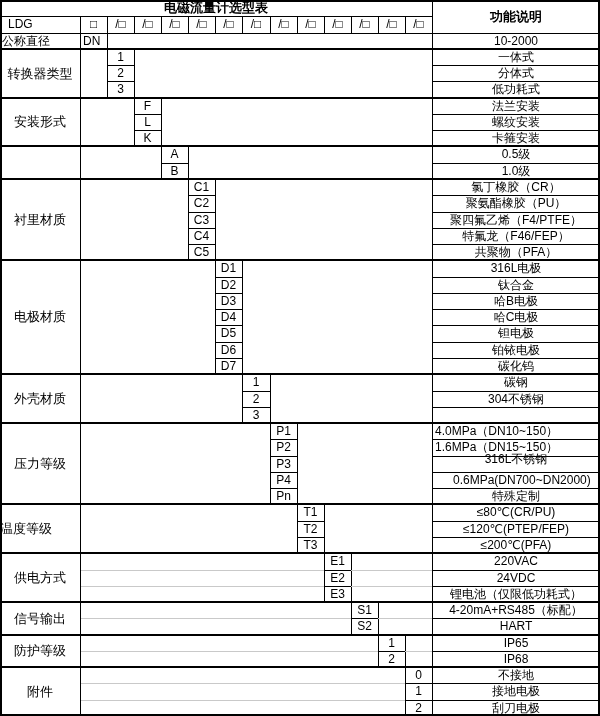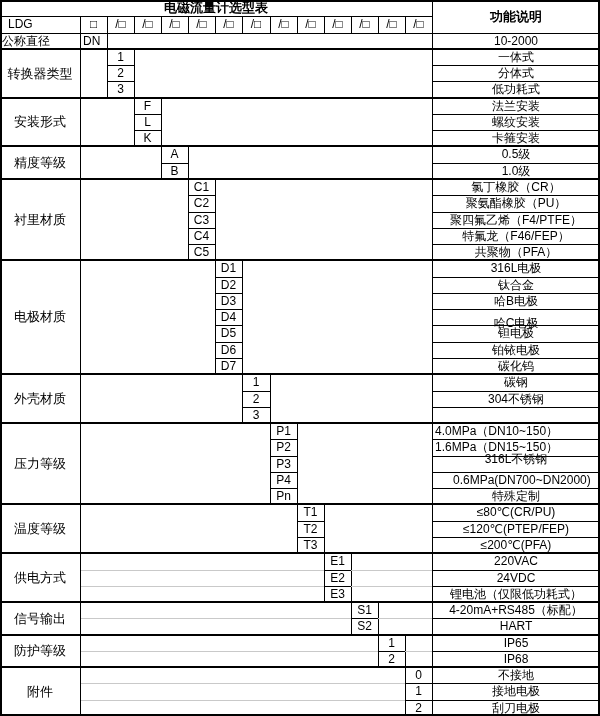--- a/index.html
+++ b/index.html
@@ -59,21 +59,20 @@
     <div class="abs cell" style="left: 432px; top: 98px; width: 168px; height: 16px; line-height: 16px; text-align: center;">法兰安装</div>
     <div class="abs cell" style="left: 134px; top: 114px; width: 27px; height: 16px; line-height: 16px; text-align: center;">L</div>
     <div class="abs cell" style="left: 432px; top: 114px; width: 168px; height: 16px; line-height: 16px; text-align: center;">螺纹安装</div>
     <div class="abs line" style="left: 134px; top: 114px; width: 27px; height: 1px; background: rgb(0, 0, 0);"></div>
     <div class="abs line" style="left: 432px; top: 114px; width: 168px; height: 1px; background: rgb(0, 0, 0);"></div>
     <div class="abs cell" style="left: 134px; top: 130px; width: 27px; height: 16px; line-height: 16px; text-align: center;">K</div>
     <div class="abs cell" style="left: 432px; top: 130px; width: 168px; height: 28px; line-height: 16px; text-align: center;">卡箍安装</div>
     <div class="abs line" style="left: 134px; top: 130px; width: 27px; height: 1px; background: rgb(0, 0, 0);"></div>
     <div class="abs line" style="left: 432px; top: 130px; width: 168px; height: 1px; background: rgb(0, 0, 0);"></div>
     <div class="abs line" style="left: 0px; top: 145px; width: 600px; height: 2px; background: rgb(0, 0, 0);"></div>
-    <div class="abs cell" style="left: 0px; top: 146px; width: 80px; height: 33px; line-height: 33px; text-align: center; font-size: 13px;">精度等级</div>
     <div class="abs line" style="left: 161px; top: 146px; width: 1px; height: 33px; background: rgb(0, 0, 0);"></div>
     <div class="abs line" style="left: 188px; top: 146px; width: 1px; height: 33px; background: rgb(0, 0, 0);"></div>
     <div class="abs cell" style="left: 161px; top: 146px; width: 27px; height: 17px; line-height: 17px; text-align: center;">A</div>
     <div class="abs cell" style="left: 432px; top: 146px; width: 168px; height: 17px; line-height: 17px; text-align: center;">0.5级</div>
     <div class="abs cell" style="left: 161px; top: 163px; width: 27px; height: 16px; line-height: 16px; text-align: center;">B</div>
     <div class="abs cell" style="left: 432px; top: 163px; width: 168px; height: 16px; line-height: 16px; text-align: center;">1.0级</div>
     <div class="abs line" style="left: 161px; top: 163px; width: 27px; height: 1px; background: rgb(0, 0, 0);"></div>
     <div class="abs line" style="left: 432px; top: 163px; width: 168px; height: 1px; background: rgb(0, 0, 0);"></div>
     <div class="abs line" style="left: 0px; top: 178px; width: 600px; height: 2px; background: rgb(0, 0, 0);"></div>
     <div class="abs cell" style="left: 0px; top: 179px; width: 80px; height: 81px; line-height: 81px; text-align: center; font-size: 13px;">衬里材质</div>
@@ -105,21 +104,21 @@
     <div class="abs cell" style="left: 432px; top: 260px; width: 168px; height: 17px; line-height: 17px; text-align: center;">316L电极</div>
     <div class="abs cell" style="left: 215px; top: 277px; width: 27px; height: 16px; line-height: 16px; text-align: center;">D2</div>
     <div class="abs cell" style="left: 432px; top: 277px; width: 168px; height: 16px; line-height: 16px; text-align: center;">钛合金</div>
     <div class="abs line" style="left: 215px; top: 277px; width: 27px; height: 1px; background: rgb(0, 0, 0);"></div>
     <div class="abs line" style="left: 432px; top: 277px; width: 168px; height: 1px; background: rgb(0, 0, 0);"></div>
     <div class="abs cell" style="left: 215px; top: 293px; width: 27px; height: 16px; line-height: 16px; text-align: center;">D3</div>
     <div class="abs cell" style="left: 432px; top: 293px; width: 168px; height: 16px; line-height: 16px; text-align: center;">哈B电极</div>
     <div class="abs line" style="left: 215px; top: 293px; width: 27px; height: 1px; background: rgb(0, 0, 0);"></div>
     <div class="abs line" style="left: 432px; top: 293px; width: 168px; height: 1px; background: rgb(0, 0, 0);"></div>
     <div class="abs cell" style="left: 215px; top: 309px; width: 27px; height: 16px; line-height: 16px; text-align: center;">D4</div>
-    <div class="abs cell" style="left: 432px; top: 309px; width: 168px; height: 16px; line-height: 16px; text-align: center; margin-top: 6px;">哈C电极</div>
+    <div class="abs cell" style="left: 432px; top: 309px; width: 168px; height: 16px; line-height: 16px; text-align: center;">哈C电极</div>
     <div class="abs line" style="left: 215px; top: 309px; width: 27px; height: 1px; background: rgb(0, 0, 0);"></div>
     <div class="abs line" style="left: 432px; top: 309px; width: 168px; height: 1px; background: rgb(0, 0, 0);"></div>
     <div class="abs cell" style="left: 215px; top: 325px; width: 27px; height: 17px; line-height: 17px; text-align: center;">D5</div>
     <div class="abs cell" style="left: 432px; top: 325px; width: 168px; height: 17px; line-height: 17px; text-align: center;">钽电极</div>
     <div class="abs line" style="left: 215px; top: 325px; width: 27px; height: 1px; background: rgb(0, 0, 0);"></div>
     <div class="abs line" style="left: 432px; top: 325px; width: 168px; height: 1px; background: rgb(0, 0, 0);"></div>
     <div class="abs cell" style="left: 215px; top: 342px; width: 27px; height: 16px; line-height: 16px; text-align: center;">D6</div>
     <div class="abs cell" style="left: 432px; top: 342px; width: 168px; height: 16px; line-height: 16px; text-align: center;">铂铱电极</div>
     <div class="abs line" style="left: 215px; top: 342px; width: 27px; height: 1px; background: rgb(0, 0, 0);"></div>
     <div class="abs line" style="left: 432px; top: 342px; width: 168px; height: 1px; background: rgb(0, 0, 0);"></div>
@@ -156,21 +155,21 @@
     <div class="abs line" style="left: 432px; top: 456px; width: 168px; height: 1px; background: rgb(0, 0, 0);"></div>
     <div class="abs cell" style="left: 270px; top: 472px; width: 27px; height: 16px; line-height: 16px; text-align: center;">P4</div>
     <div class="abs cell" style="left: 432px; top: 472px; width: 168px; height: 16px; line-height: 16px; text-align: left; padding-left: 21px;">0.6MPa(DN700~DN2000)</div>
     <div class="abs line" style="left: 270px; top: 472px; width: 27px; height: 1px; background: rgb(0, 0, 0);"></div>
     <div class="abs line" style="left: 432px; top: 472px; width: 168px; height: 1px; background: rgb(0, 0, 0);"></div>
     <div class="abs cell" style="left: 270px; top: 488px; width: 27px; height: 16px; line-height: 16px; text-align: center;">Pn</div>
     <div class="abs cell" style="left: 432px; top: 488px; width: 168px; height: 16px; line-height: 16px; text-align: center;">特殊定制</div>
     <div class="abs line" style="left: 270px; top: 488px; width: 27px; height: 1px; background: rgb(0, 0, 0);"></div>
     <div class="abs line" style="left: 432px; top: 488px; width: 168px; height: 1px; background: rgb(0, 0, 0);"></div>
     <div class="abs line" style="left: 0px; top: 503px; width: 600px; height: 2px; background: rgb(0, 0, 0);"></div>
-    <div class="abs cell" style="left: 0px; top: 504px; width: 80px; height: 61px; line-height: 49px; text-align: center; font-size: 13px;">温度等级</div>
+    <div class="abs cell" style="left: 0px; top: 504px; width: 80px; height: 61px; line-height: 49px; text-align: left; font-size: 13px;">温度等级</div>
     <div class="abs line" style="left: 297px; top: 504px; width: 1px; height: 49px; background: rgb(0, 0, 0);"></div>
     <div class="abs line" style="left: 324px; top: 504px; width: 1px; height: 49px; background: rgb(0, 0, 0);"></div>
     <div class="abs cell" style="left: 297px; top: 504px; width: 27px; height: 17px; line-height: 17px; text-align: center;">T1</div>
     <div class="abs cell" style="left: 432px; top: 504px; width: 168px; height: 17px; line-height: 17px; text-align: center;">≤80℃(CR/PU)</div>
     <div class="abs cell" style="left: 297px; top: 521px; width: 27px; height: 16px; line-height: 16px; text-align: center;">T2</div>
     <div class="abs cell" style="left: 432px; top: 521px; width: 168px; height: 16px; line-height: 16px; text-align: center;">≤120℃(PTEP/FEP)</div>
     <div class="abs line" style="left: 297px; top: 521px; width: 27px; height: 1px; background: rgb(0, 0, 0);"></div>
     <div class="abs line" style="left: 432px; top: 521px; width: 168px; height: 1px; background: rgb(0, 0, 0);"></div>
     <div class="abs cell" style="left: 297px; top: 537px; width: 27px; height: 16px; line-height: 16px; text-align: center;">T3</div>
     <div class="abs cell" style="left: 432px; top: 537px; width: 168px; height: 16px; line-height: 16px; text-align: center;">≤200℃(PFA)</div>

